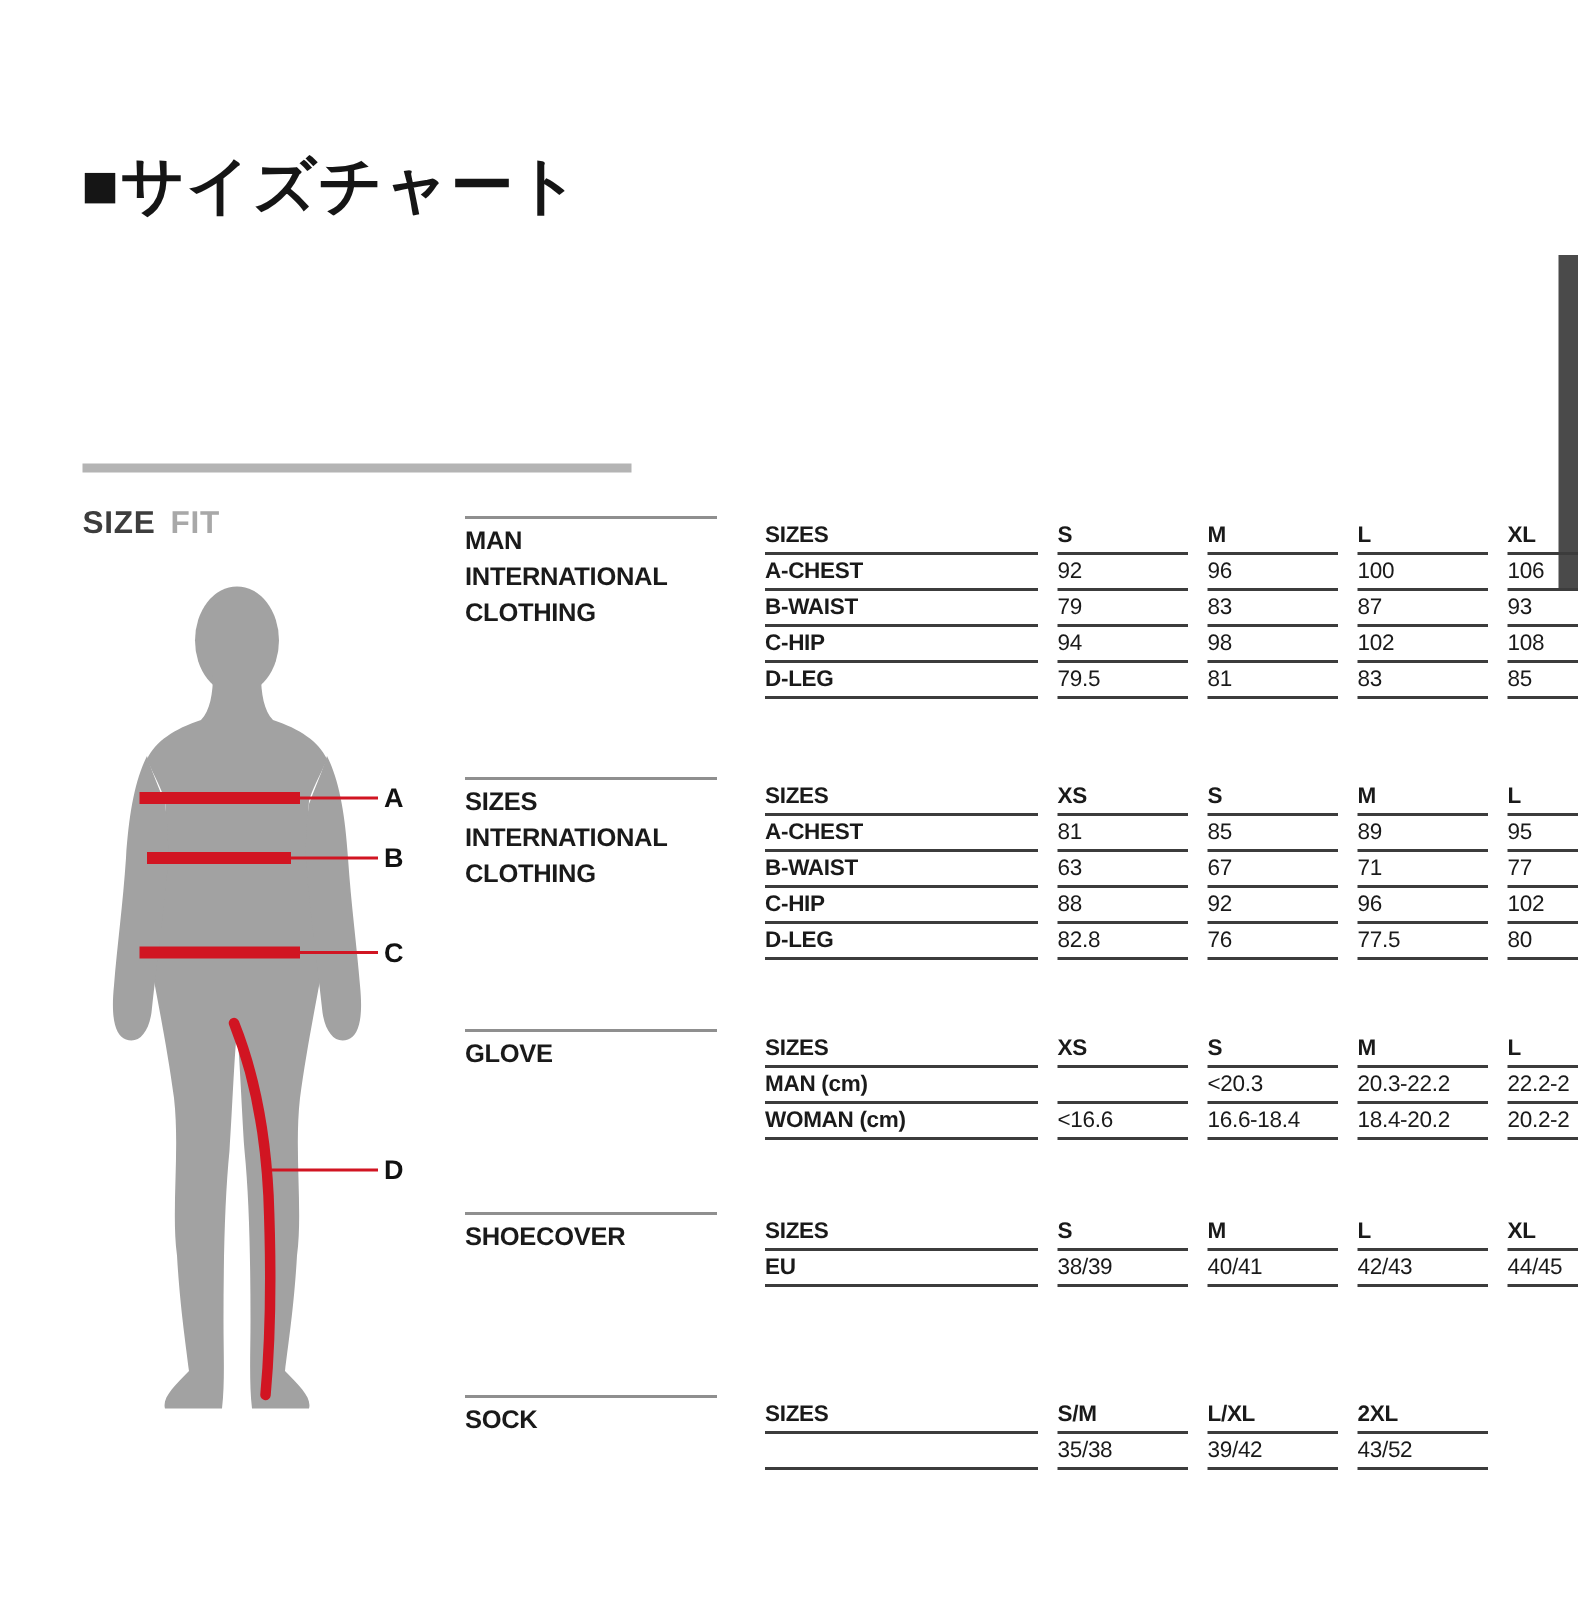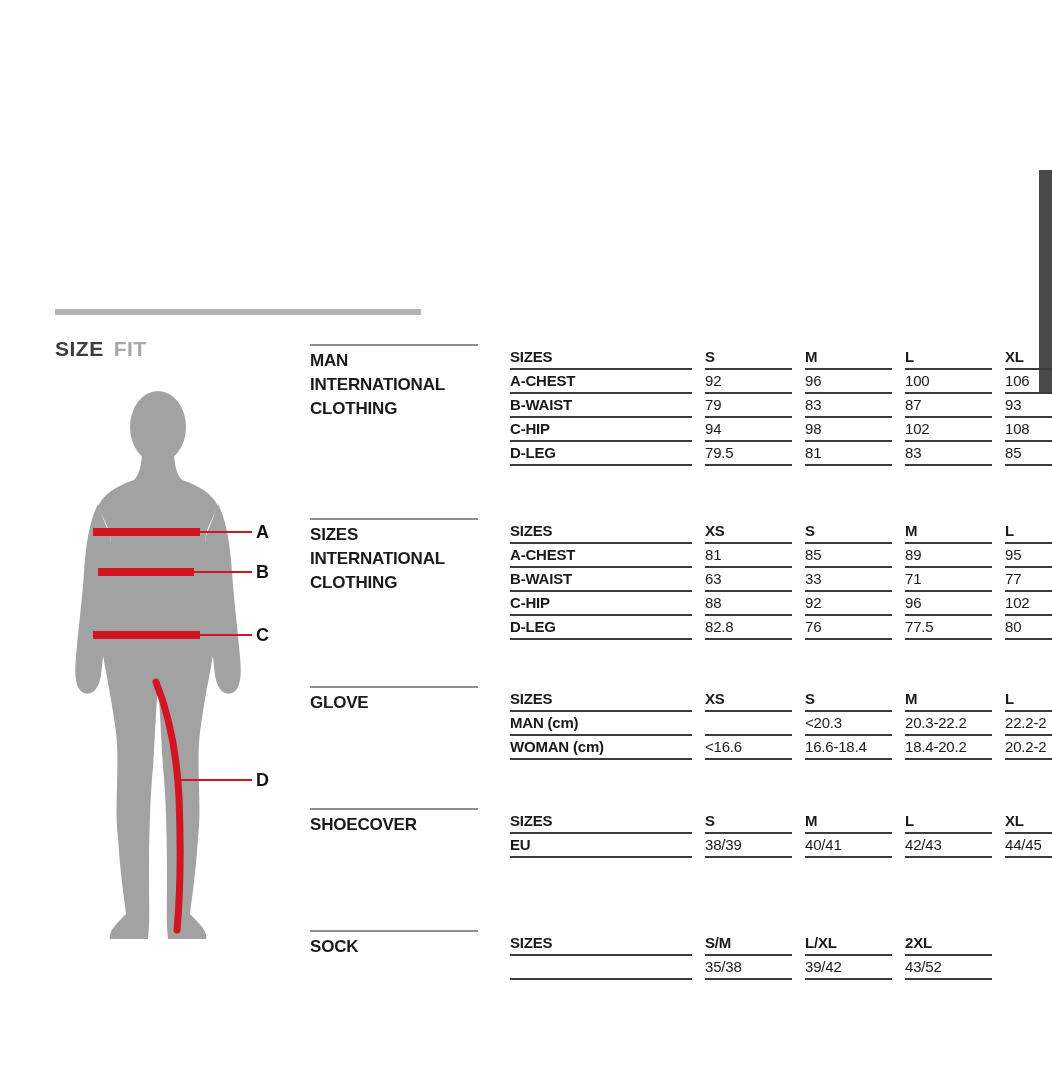--- a/index.html
+++ b/index.html
@@ -63,20 +63,21 @@
     font-size:15px; color:#1a1a1a; letter-spacing:-.2px;
     white-space:nowrap; overflow:visible;
   }
   .cell.hd { font-weight:700; }
 </style>
 </head>
 <body>
 
 <div id="root">
 
+  <h1 class="title">■サイズチャート</h1>
 
   <div class="scrollbar"></div>
 
   <div class="divider"></div>
 
   <div class="sizefit">
     <span class="size">SIZE</span>
     <span class="fit">FIT</span>
   </div>
 
@@ -195,21 +196,21 @@
         <div class="cell hd">S</div>
         <div class="cell hd">M</div>
         <div class="cell hd">L</div>
         <div class="cell hd">A-CHEST</div>
         <div class="cell">81</div>
         <div class="cell">85</div>
         <div class="cell">89</div>
         <div class="cell">95</div>
         <div class="cell hd">B-WAIST</div>
         <div class="cell">63</div>
-        <div class="cell">33</div>
+        <div class="cell">67</div>
         <div class="cell">71</div>
         <div class="cell">77</div>
         <div class="cell hd">C-HIP</div>
         <div class="cell">88</div>
         <div class="cell">92</div>
         <div class="cell">96</div>
         <div class="cell">102</div>
         <div class="cell hd">D-LEG</div>
         <div class="cell">82.8</div>
         <div class="cell">76</div>

